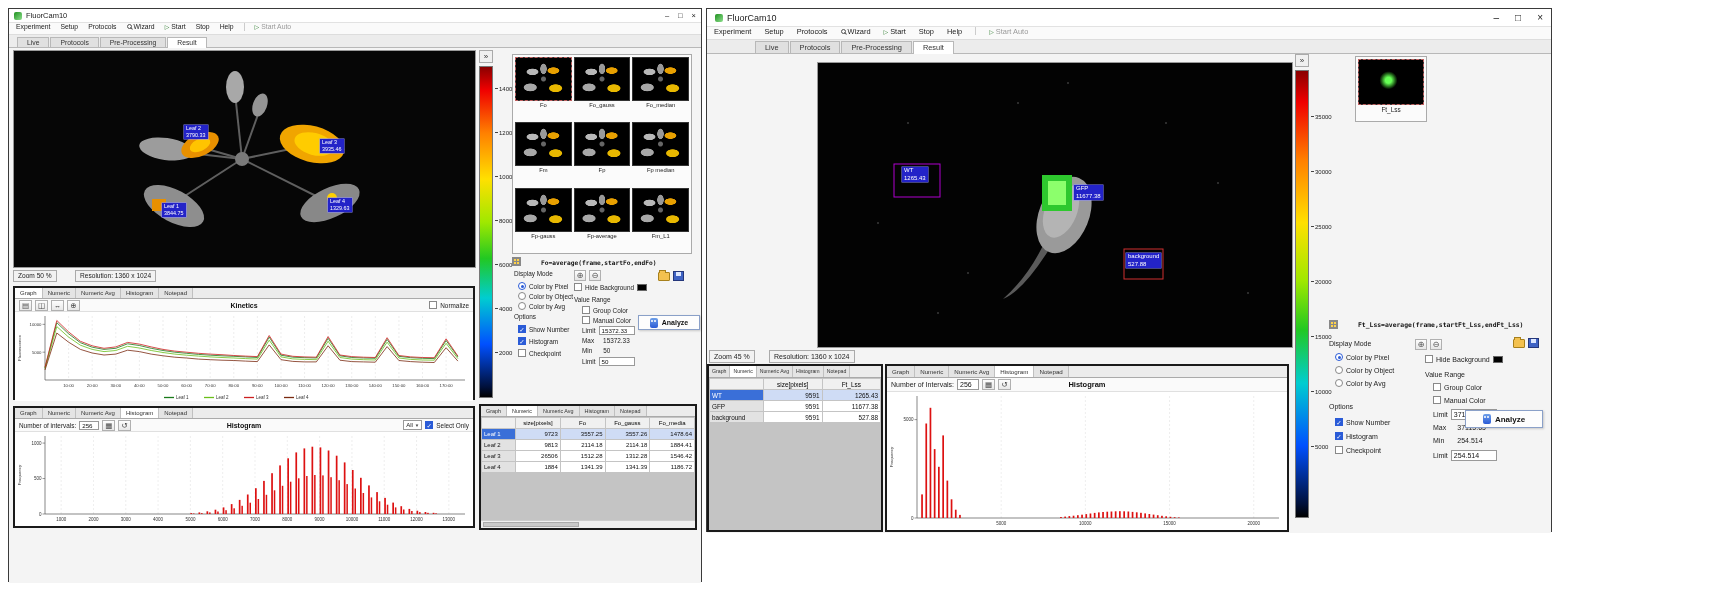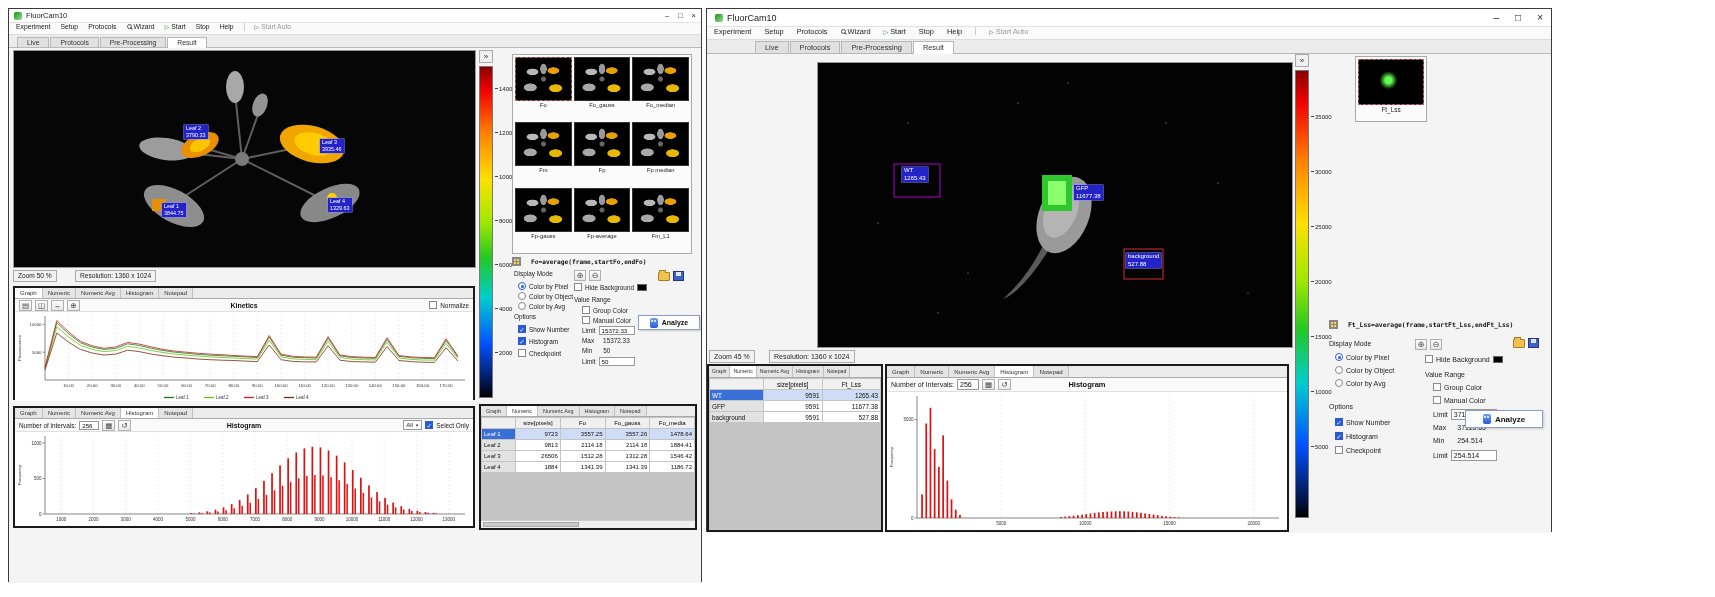--- a/index.html
+++ b/index.html
@@ -41,21 +41,21 @@
   .thumb-img{height:44px;border:1px solid #333;
     background:radial-gradient(circle at 50% 50%,#666 0,#666 2px,transparent 3px),
     radial-gradient(ellipse 9px 5px at 30% 33%,#b8b8b8 0 60%,transparent 70%),
     radial-gradient(ellipse 9px 5px at 68% 30%,#e8a000 0 60%,transparent 70%),
     radial-gradient(ellipse 10px 6px at 26% 70%,#a8a8a8 0 60%,transparent 70%),
     radial-gradient(ellipse 10px 6px at 72% 72%,#e8b800 0 60%,transparent 70%),
     radial-gradient(ellipse 5px 8px at 50% 26%,#999 0 60%,transparent 70%),#000}
   .thumb.sel .thumb-img{outline:1px dashed #c06060;outline-offset:-1px}
   .thumb-cap{font-size:5.8px;color:#222;line-height:1.5}
   .thumb-img.seed{background:radial-gradient(circle at 46% 46%,#66ff55 0 3px,#1c5515 7px,transparent 9px),#000;height:46px}
-  .formula{position:absolute;display:flex;align-items:center;gap:10px;font-family:"DejaVu Sans Mono",monospace;font-size:6.2px;font-weight:bold;color:#111;white-space:nowrap}
+  .formula{position:absolute;display:flex;align-items:flex-end;gap:20px;font-family:"DejaVu Sans Mono",monospace;font-size:6.2px;font-weight:bold;color:#111;white-space:nowrap}
   .icon-grid{width:9px;height:9px;background-color:#ffd24a;border:1px solid #888;
     background-image:linear-gradient(#888 1px,transparent 1px),linear-gradient(90deg,#888 1px,transparent 1px);background-size:3px 3px;flex:none}
   .controls{position:absolute}
   .crow{position:absolute;display:flex;align-items:center;gap:3px;font-size:6.4px;color:#222;white-space:nowrap}
   #winR .crow{font-size:7px}
   .radio{width:8px;height:8px;border:1px solid #888;border-radius:50%;background:#fff;position:relative;flex:none}
   .radio.on{border-color:#2a5bd7}
   .radio.on::after{content:"";position:absolute;inset:1.5px;border-radius:50%;background:#2a5bd7}
   .cb{width:8px;height:8px;border:1px solid #888;background:#fff;flex:none;font-size:6.5px;line-height:7px;text-align:center;color:#fff}
   .cb.on{background:#2a5bd7;border-color:#2a5bd7}

